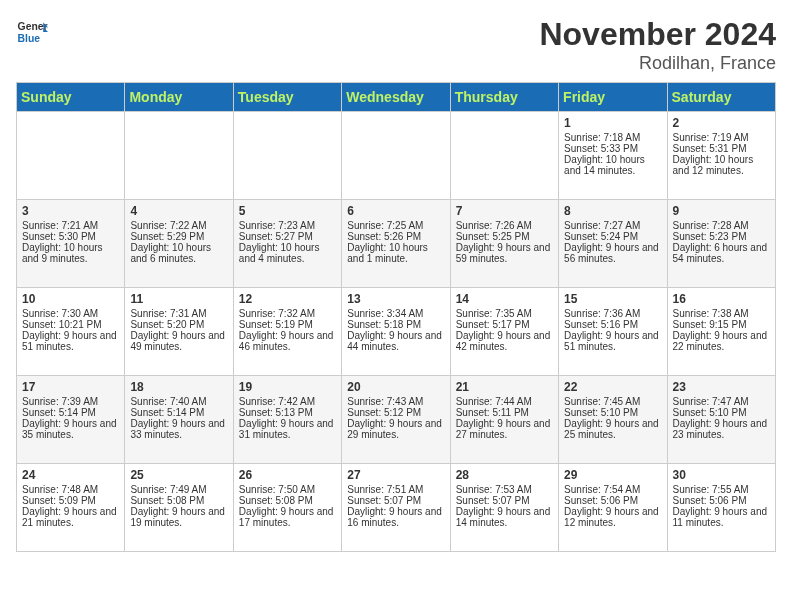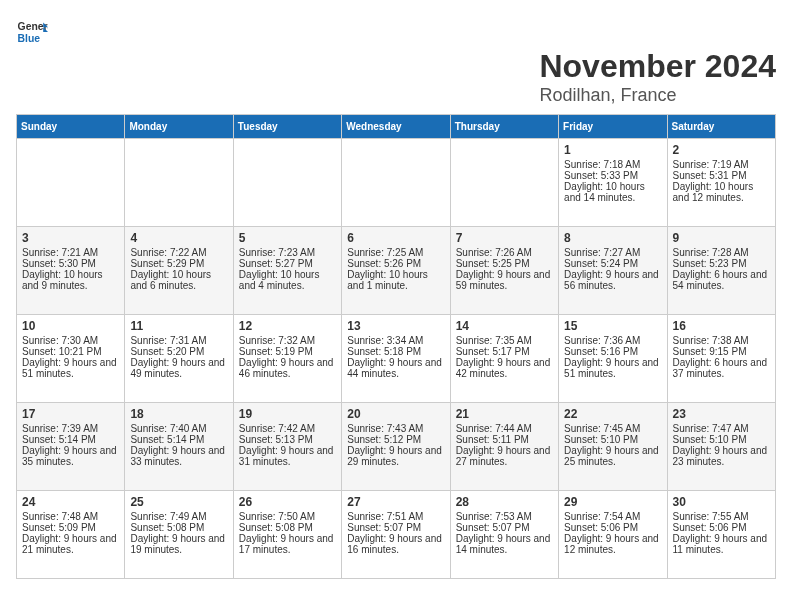--- a/index.html
+++ b/index.html
@@ -19,41 +19,40 @@
     .logo {
       display: flex;
       align-items: center;
       gap: 4px;
     }
     .logo-icon {
       width: 32px;
       height: 32px;
     }
     .title-section {
-      text-align: left;
-      margin-top: 32px;
+      text-align: right;
     }
     .month-title {
       font-size: 32px;
       font-weight: bold;
       color: #333;
     }
     .location {
       font-size: 18px;
       color: #555;
     }
     table {
       width: 100%;
       border-collapse: collapse;
       table-layout: fixed;
     }
     thead tr th {
       background-color: #1a6db5;
-      color: #ffffff;
-      font-size: 10px;
+      color: #bef264;
+      font-size: 14px;
       font-weight: bold;
       padding: 6px 4px;
       text-align: left;
       border: 1px solid #ccc;
       margin-left: 16px;
     }
     tbody tr td {
       vertical-align: top;
       border: 1px solid #ccc;
       padding: 4px 5px;
@@ -203,21 +202,21 @@
         <td>
           <span class="day-num">15</span>
           <div>Sunrise: 7:36 AM</div>
           <div>Sunset: 5:16 PM</div>
           <div>Daylight: 9 hours and 51 minutes.</div>
         </td>
         <td>
           <span class="day-num">16</span>
           <div>Sunrise: 7:38 AM</div>
           <div>Sunset: 9:15 PM</div>
-          <div>Daylight: 6 hours and 37 minutes.</div>
+          <div>Daylight: 9 hours and 22 minutes.</div>
         </td>
       </tr>
       <tr>
         <td>
           <span class="day-num">17</span>
           <div>Sunrise: 7:39 AM</div>
           <div>Sunset: 5:14 PM</div>
           <div>Daylight: 9 hours and 35 minutes.</div>
         </td>
         <td>

